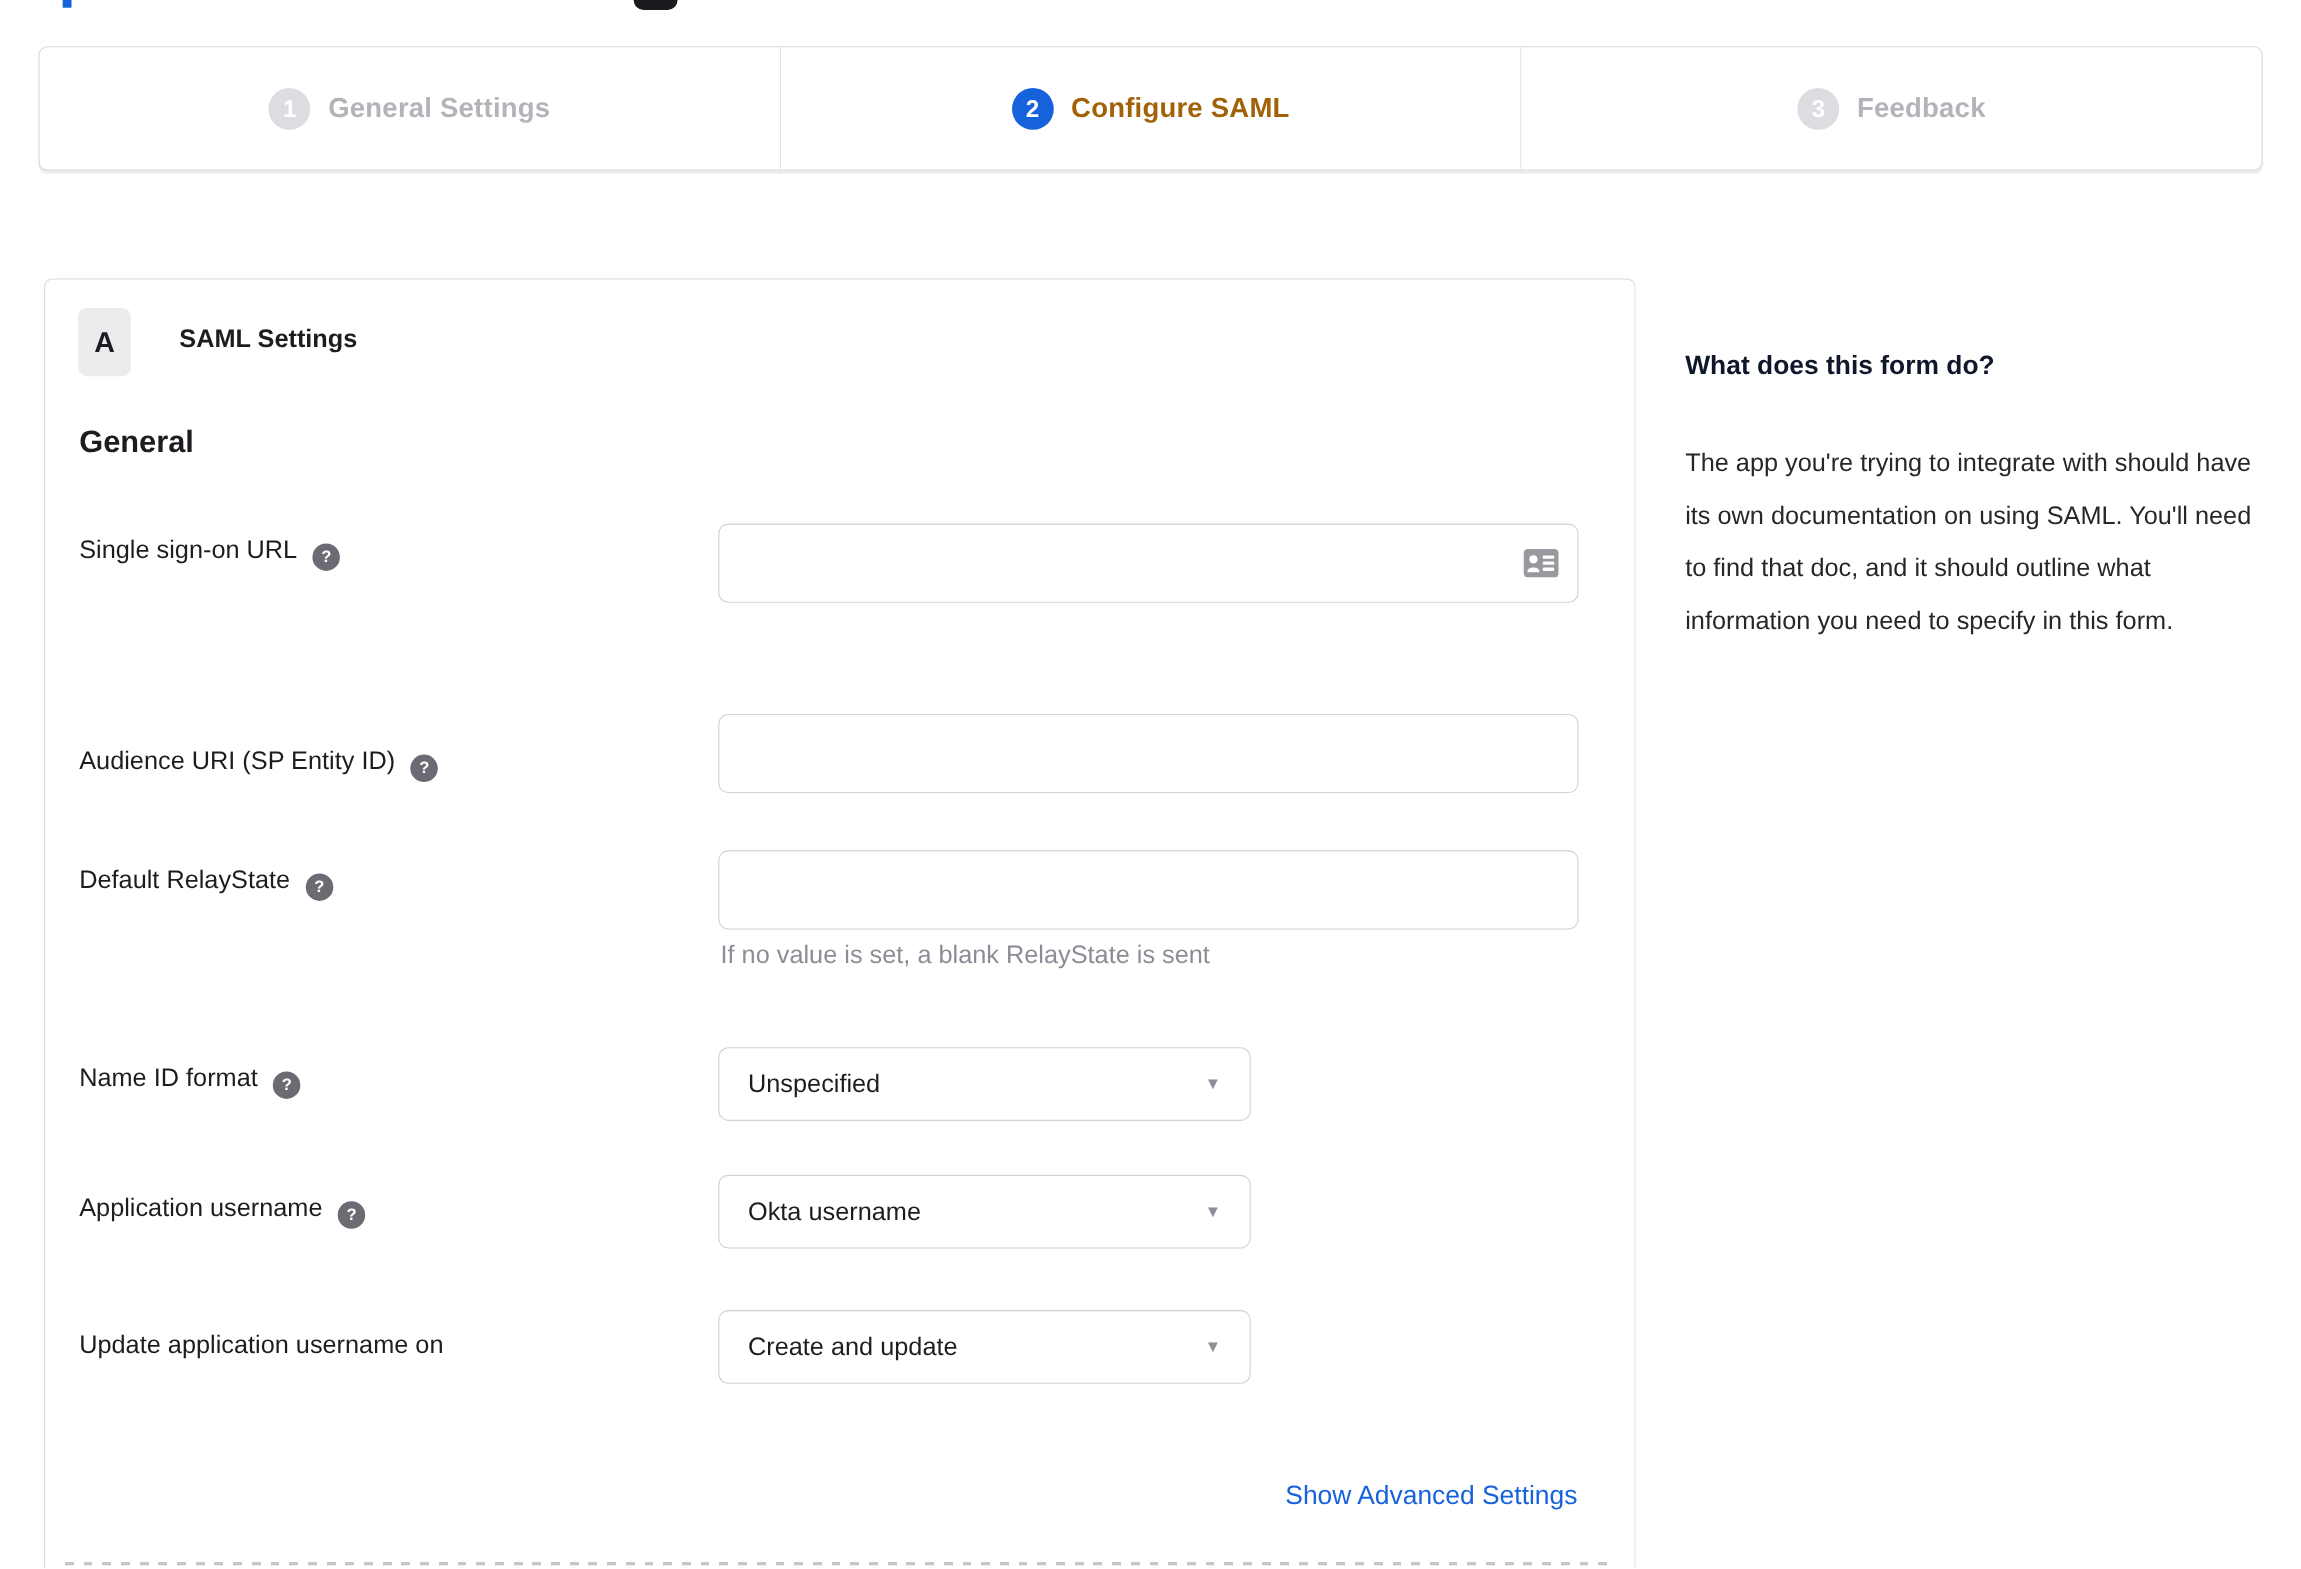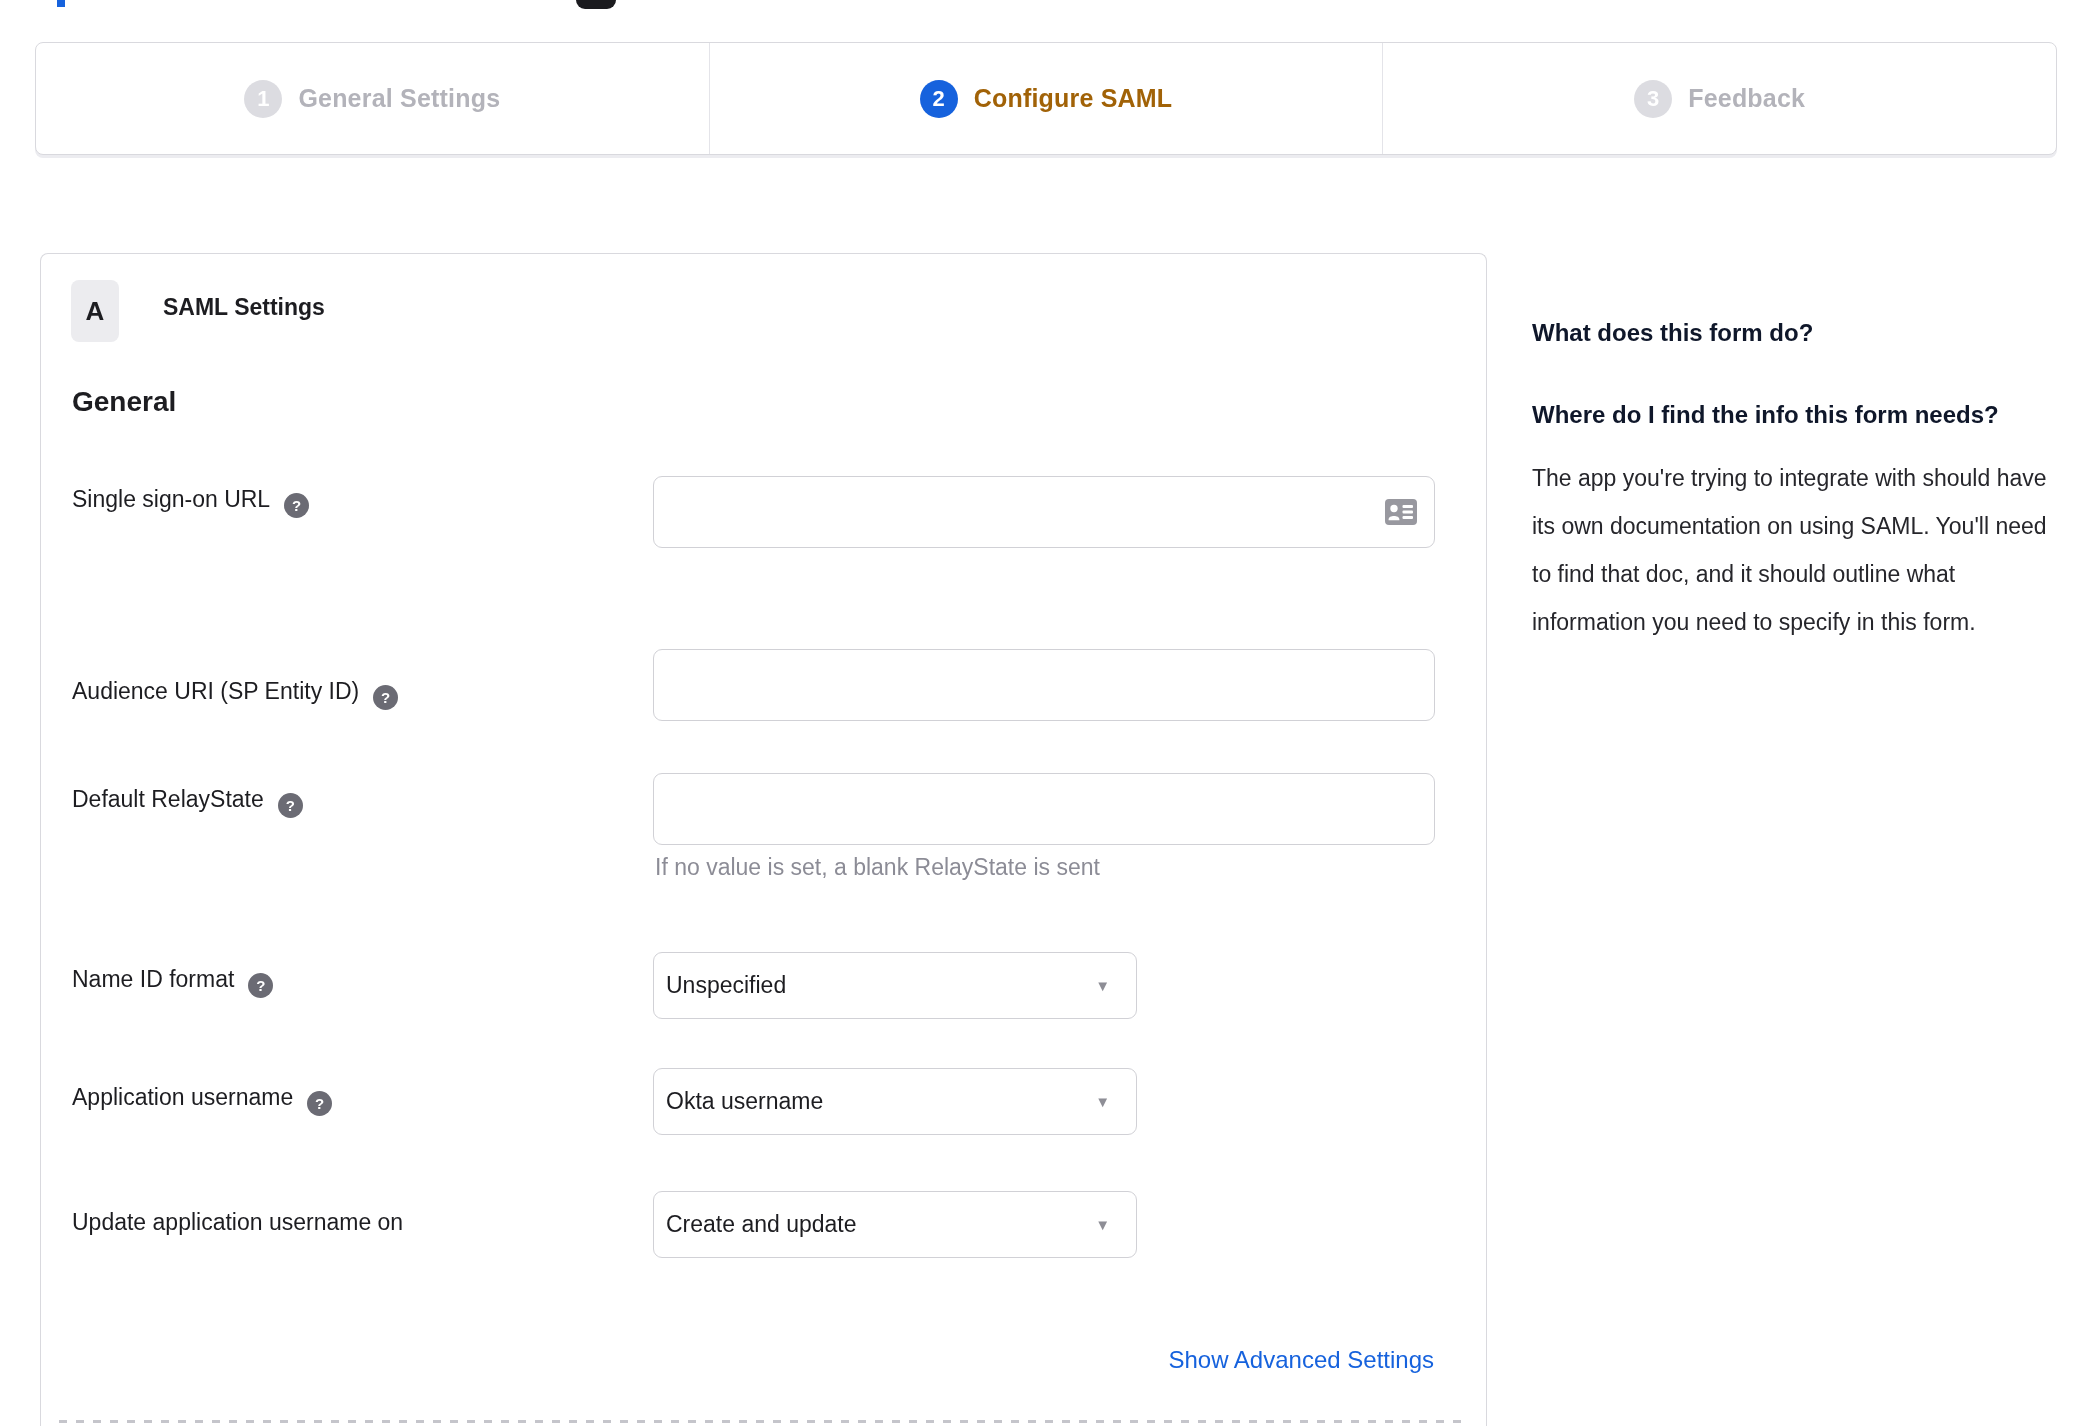--- a/index.html
+++ b/index.html
@@ -47,21 +47,21 @@
   .checkbox-row { position: absolute; left: 612px; top: 310px; display: flex; align-items: center; gap: 26px; }
   .checkbox { width: 33px; height: 33px; border-radius: 8px; background: #1662dd; display: flex;
     align-items: center; justify-content: center; cursor: pointer; flex: none; }
   .checkbox svg { width: 22px; height: 22px; }
   .checkbox-label { font-size: 23px; color: #1d1d21; }
 
   .hint { position: absolute; left: 614px; top: 600px; font-size: 23px; color: #8c8c96; }
 
   .select { position: absolute; left: 612px; width: 484px; height: 67px; background: #fff;
     border: 1px solid #d1d1d6; border-radius: 9px; display: flex; align-items: center;
-    padding: 0 26px 0 12px; cursor: pointer; }
+    padding: 0 26px 0 26px; cursor: pointer; }
   .select-value { font-size: 23px; color: #1d1d21; flex: 1; }
   .select-caret { font-size: 15px; color: #8e8e96; flex: none; }
 
   .advanced-link { position: absolute; right: 52px; top: 1092px; font-size: 24px; color: #1662dd;
     text-decoration: none; font-weight: 500; cursor: pointer; margin-left: 45px; }
 
   .dashed-divider { position: absolute; left: 18px; right: 18px; bottom: 3px; height: 3px;
     background: repeating-linear-gradient(90deg, #c5c5cb 0 8px, transparent 8px 17px); }
 
   
@@ -152,18 +152,17 @@
     <a class="advanced-link" href="#">Show Advanced Settings</a>
 
     <div class="dashed-divider"></div>
   </div>
 
   <div class="sidebar">
     <div class="sb-section">
       <h3>What does this form do?</h3>
     </div>
     <div class="sb-section">
-      <h3>Where do I find the info this form needs?</h3>
       <p>The app you're trying to integrate with should have its own documentation on using SAML. You'll need to find that doc, and it should outline what information you need to specify in this form.</p>
     </div>
   </div>
 
 </div>
 
 </body></html>

